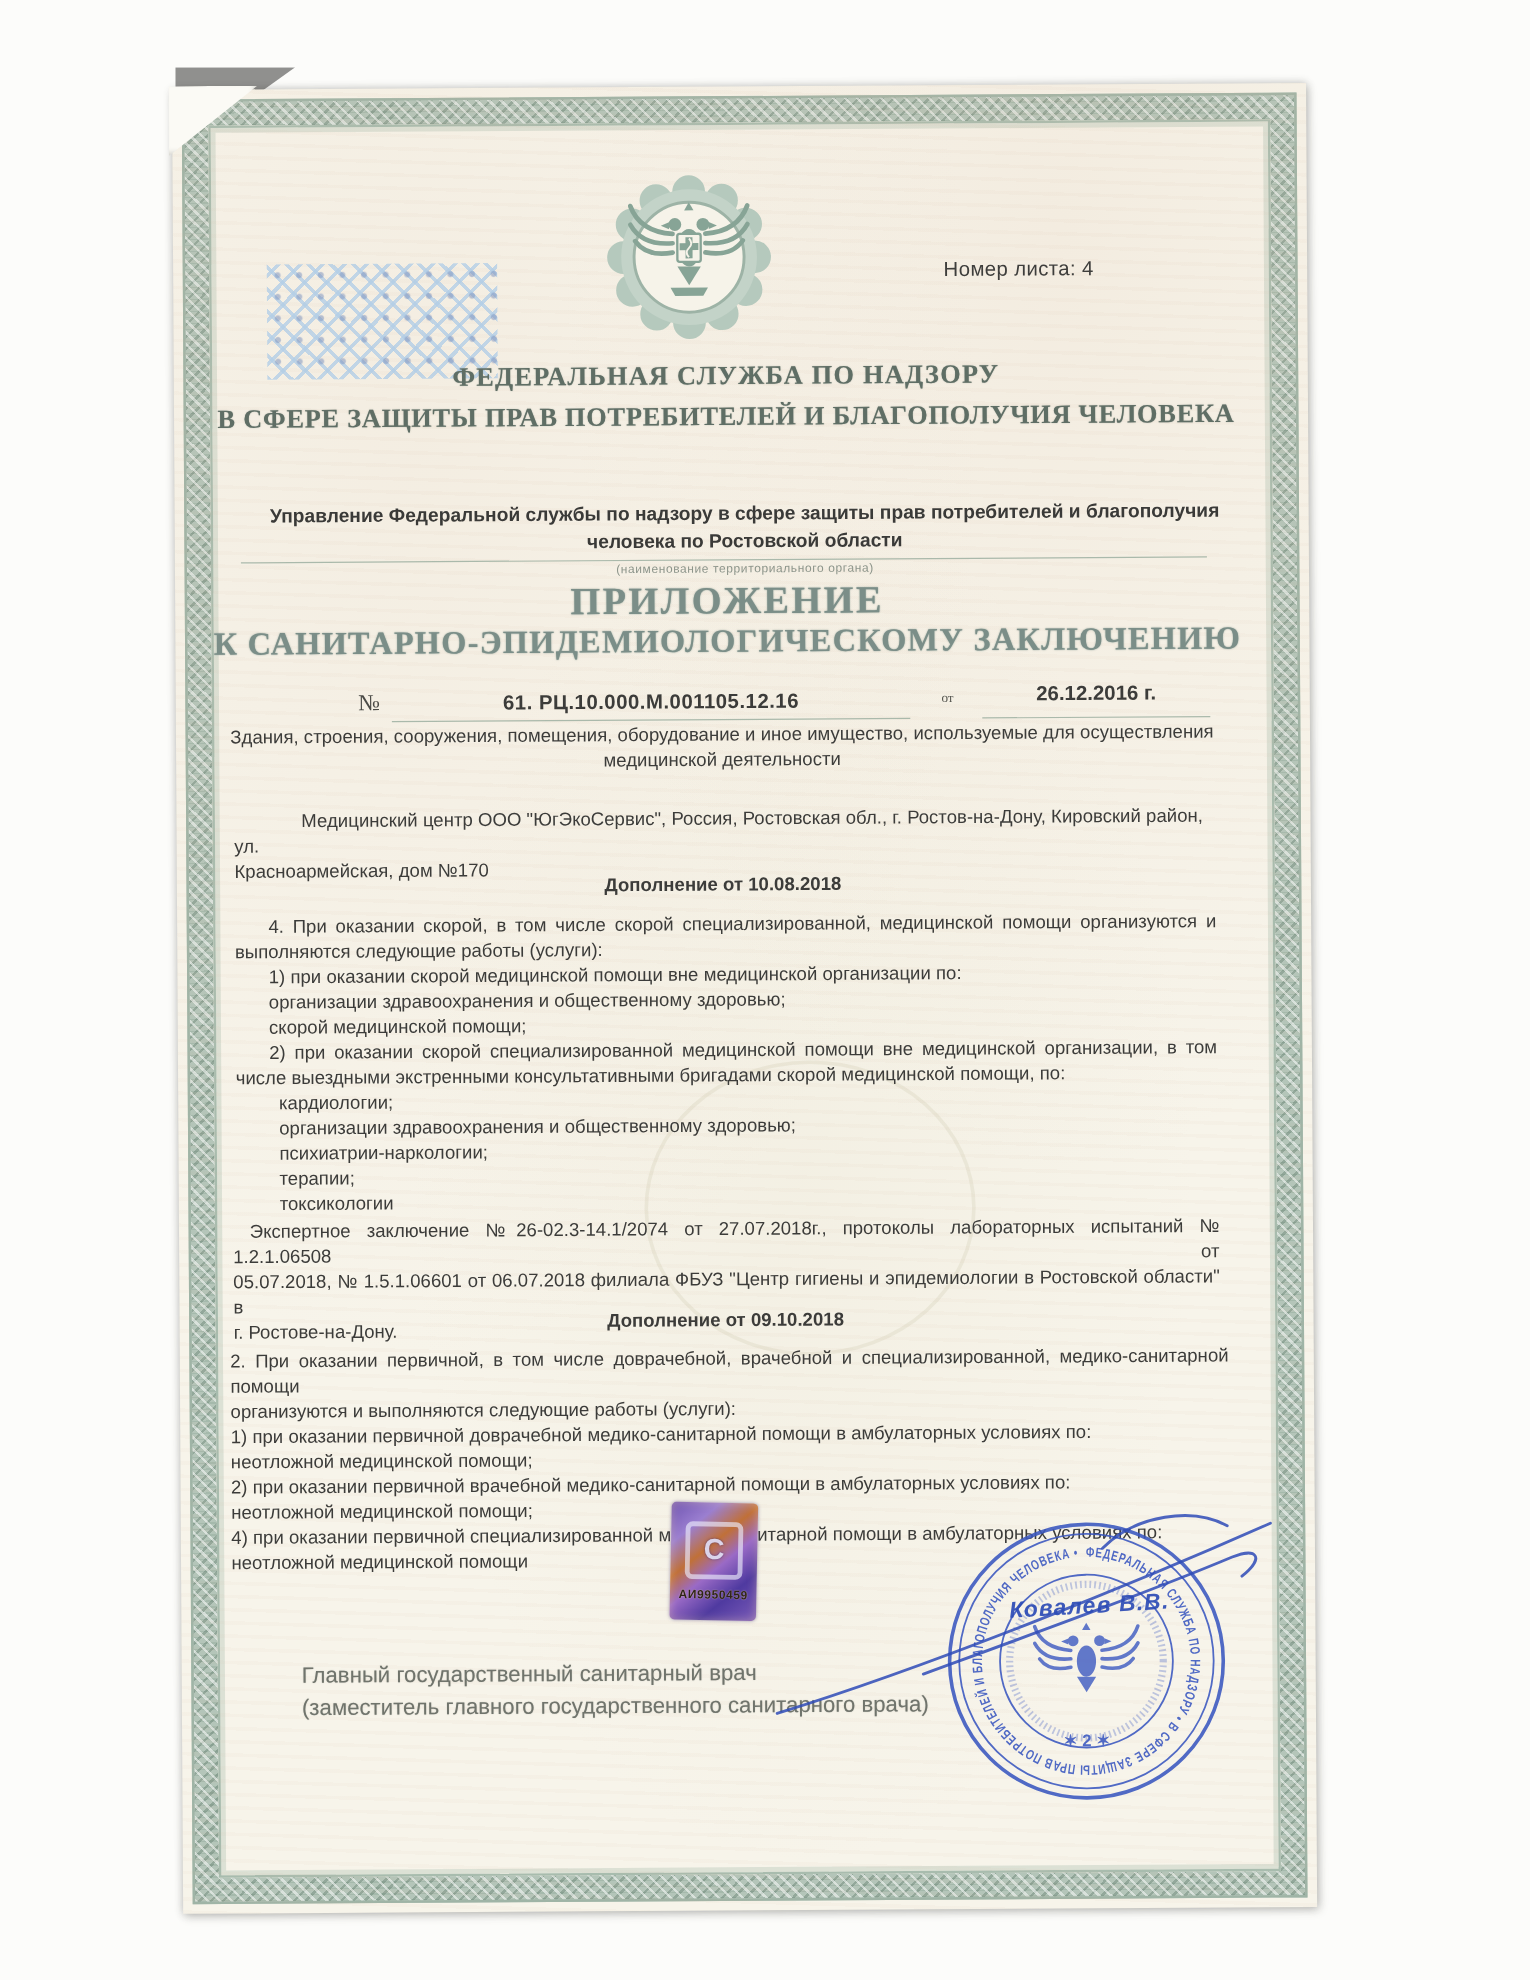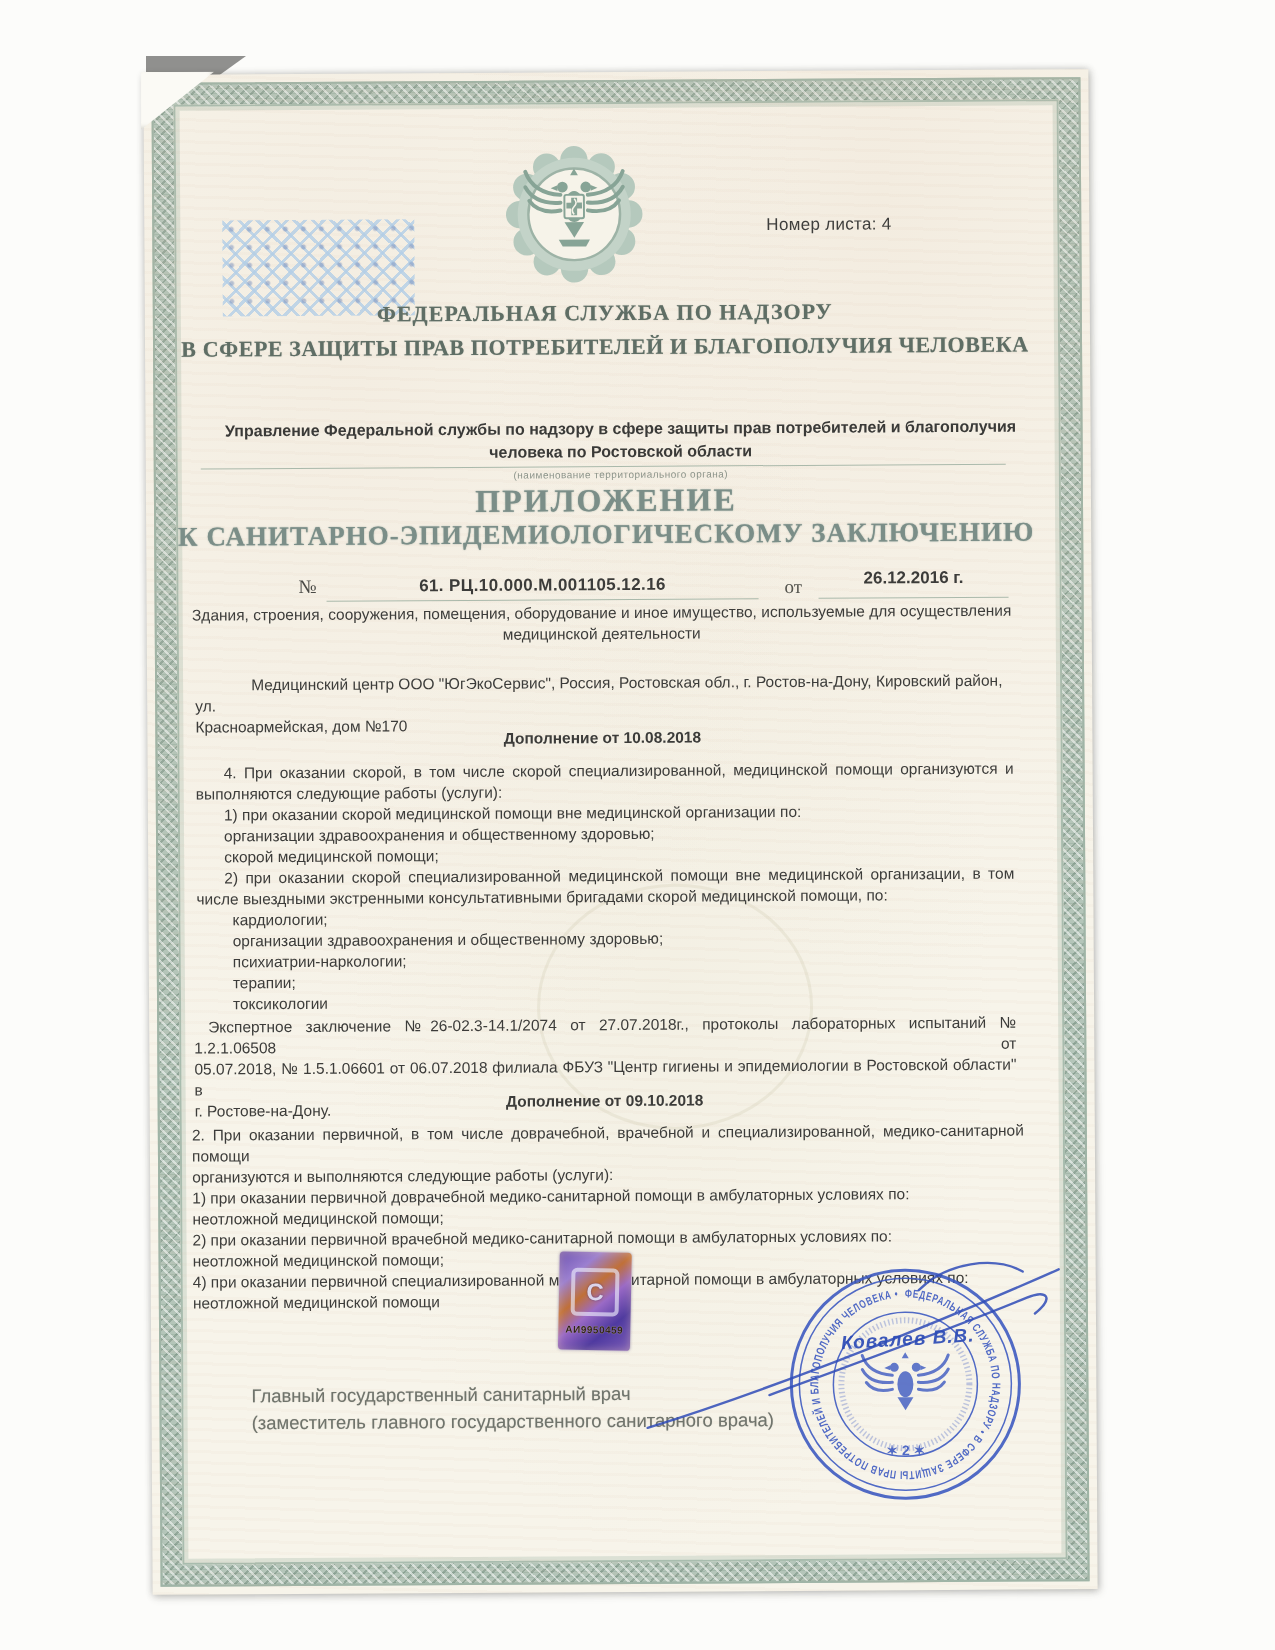--- a/index.html
+++ b/index.html
@@ -41,21 +41,21 @@
     box-shadow:inset -3px -3px 4px rgba(90,90,80,.22);z-index:8;}
   
   .content{position:absolute;inset:0;z-index:4;color:#3d3d3b;}
   .lattice{position:absolute;left:78px;top:146px;width:192px;height:96px;opacity:.75;
     background-image:
       radial-gradient(circle at 9px 9px, rgba(90,120,180,.55) 2px, transparent 3px),
       repeating-linear-gradient(45deg, rgba(158,196,232,.8) 0 3px, transparent 3px 13px),
       repeating-linear-gradient(-45deg, rgba(158,196,232,.8) 0 3px, transparent 3px 13px);
     background-size:18px 18px, auto, auto;}
   .emblem{position:absolute;left:352px;top:64px;width:156px;height:160px;}
-  .sheet-label{position:absolute;left:622px;top:144px;font-size:17px;color:#3e3e3c;letter-spacing:.3px;}
+  .sheet-label{position:absolute;left:642px;top:144px;font-size:17px;color:#3e3e3c;letter-spacing:.3px;}
   .hdr{position:absolute;left:20px;width:880px;text-align:center;
     font-family:"Liberation Serif", serif;font-weight:bold;color:#5f6e65;
     text-shadow:0 0 1px rgba(95,110,100,.55);}
   .hdr1{top:228px;font-size:22px;letter-spacing:1px;}
   .hdr2{top:262px;font-size:22px;letter-spacing:.6px;}
   .auth{position:absolute;left:40px;width:870px;text-align:center;font-weight:bold;
     color:#3a3a38;font-size:16px;}
   .auth1{top:348px;}
   .auth2{top:371px;}
   .rule{position:absolute;border-top:1.5px solid #aab9ab;}
@@ -65,21 +65,21 @@
   .ttl{position:absolute;left:10px;width:900px;text-align:center;
     font-family:"Liberation Serif", serif;font-weight:bold;color:#7b8e88;
     text-shadow:0 0 1.4px rgba(110,135,128,.8);}
   .ttl1{top:410px;font-size:32px;letter-spacing:2px;}
   .ttl2{top:447px;font-size:27px;letter-spacing:1px;}
   .numrow-no{position:absolute;left:152px;top:502px;font-family:"Liberation Serif",serif;
     font-size:19px;color:#4a4a46;}
   .numrow-num{position:absolute;left:180px;top:503px;width:432px;text-align:center;
     font-size:17px;font-weight:bold;color:#3c3c3a;letter-spacing:.4px;}
   .numrow-ot{position:absolute;left:638px;top:505px;font-family:"Liberation Serif",serif;
-    font-size:19px;color:#55554f;}
+    font-size:11px;color:#55554f;}
   .numrow-date{position:absolute;left:672px;top:498px;width:190px;text-align:center;
     font-size:17px;font-weight:bold;color:#3c3c3a;}
   .num-rule{left:180px;top:527px;width:432px;}
   .date-rule{left:672px;top:527px;width:190px;}
   .body-ln{font-size:15.5px;line-height:21px;color:#3c3c3a;}
   .center{text-align:center;}
   .subject{position:absolute;left:45px;top:530px;width:820px;line-height:22px;}
   .facility{position:absolute;left:48px;top:600px;width:818px;line-height:23px;}
   .facility .body-ln:first-child{text-indent:56px;}
   .add-head{position:absolute;left:45px;width:820px;text-align:center;

